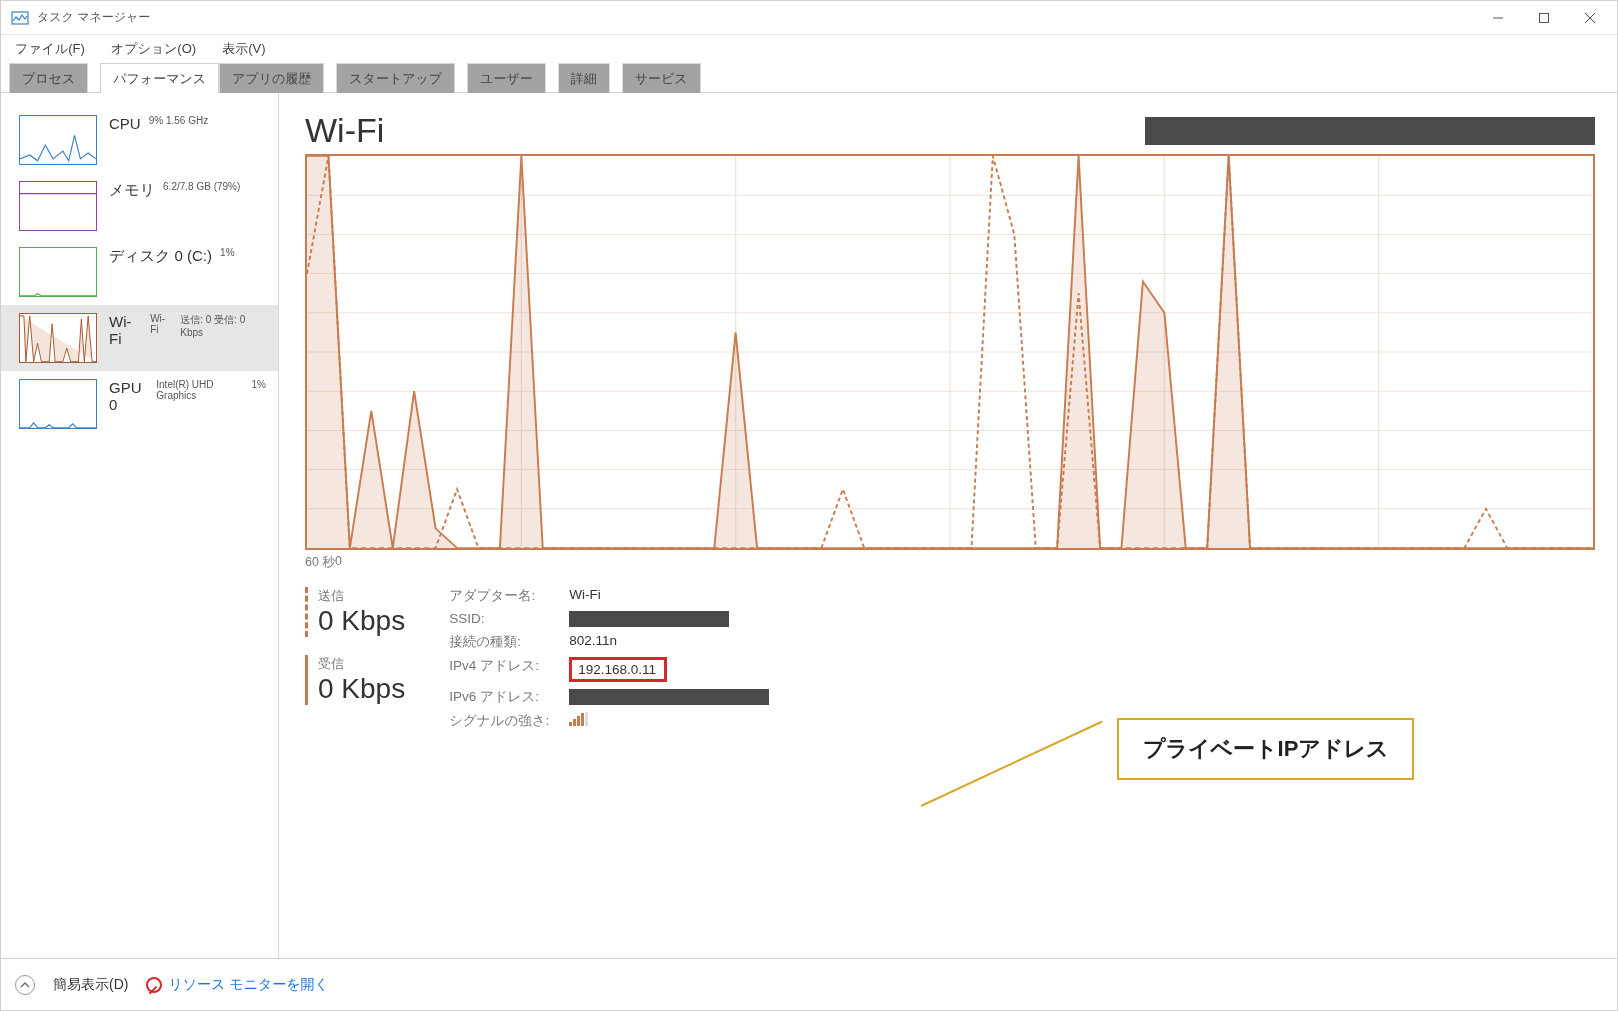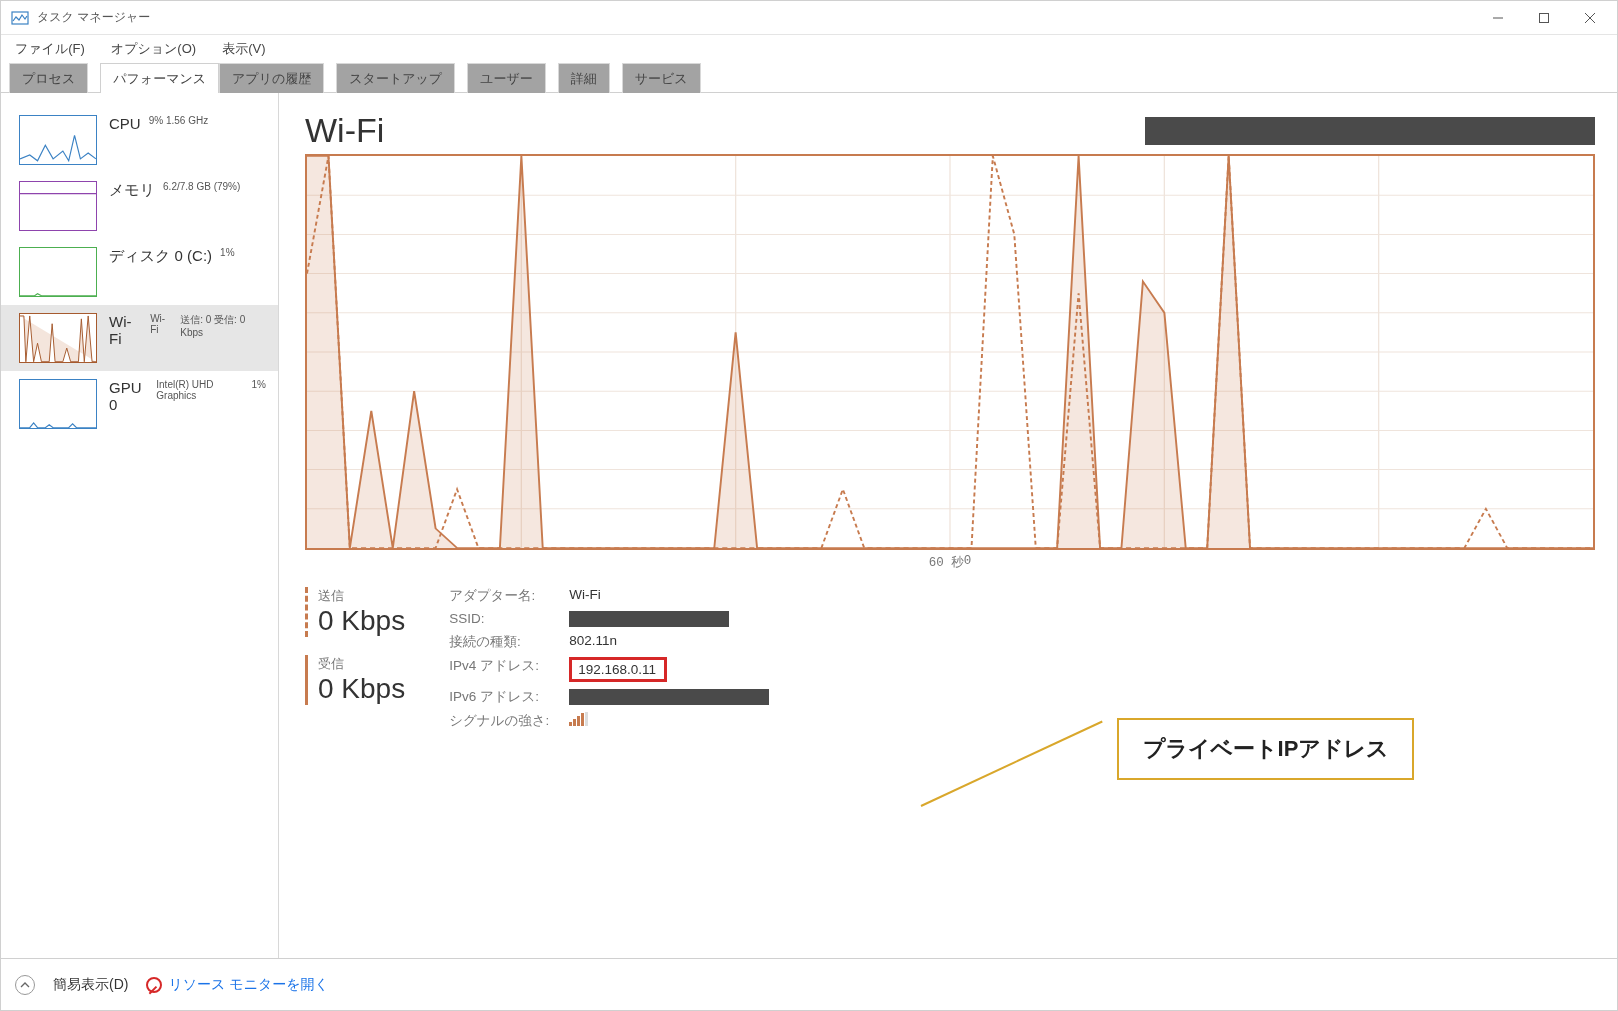--- a/index.html
+++ b/index.html
@@ -41,21 +41,21 @@
   .spark { position: absolute; inset: 0; }
 
   
   .main { flex: 1; display: flex; flex-direction: column; padding: 18px 22px 10px 26px; position: relative; min-width: 0; }
   .main-header { display: flex; align-items: center; justify-content: space-between; margin-bottom: 4px; }
   .main-title { font-size: 34px; font-weight: 400; color: #333; }
   .main-redact { width: 450px; height: 28px; background: #4a4a4a; }
   .chart-caption { display: flex; justify-content: space-between; font-size: 12.5px; color: #777; margin-top: 2px; margin-bottom: 4px; }
   .chart-box { height: 396px; border: 2px solid #c77b4f; position: relative; background: #fff; }
   .chart-svg { position: absolute; inset: 0; width: 100%; height: 100%; }
-  .chart-axis { display: flex; justify-content: center; font-size: 12.5px; color: #777; margin-top: 4px; font-family: Liberation Mono, monospace; }
+  .chart-axis { display: flex; justify-content: flex-start; font-size: 12.5px; color: #777; margin-top: 4px; }
 
   
   .stats { display: flex; gap: 44px; margin-top: 16px; align-items: flex-start; }
   .stat-block { padding-left: 10px; }
   .stat-block.send { border-left: 3px dashed #c77b4f; }
   .stat-block.recv { border-left: 3px solid #c77b4f; }
   .stat-block .label { font-size: 13px; color: #777; }
   .stat-block .value { font-size: 28px; font-weight: 400; color: #333; }
   .detail-grid { display: grid; grid-template-columns: 120px 210px; row-gap: 6px; font-size: 13.5px; color: #777; align-content: start; }
   .detail-grid .dval { color: #333; }

